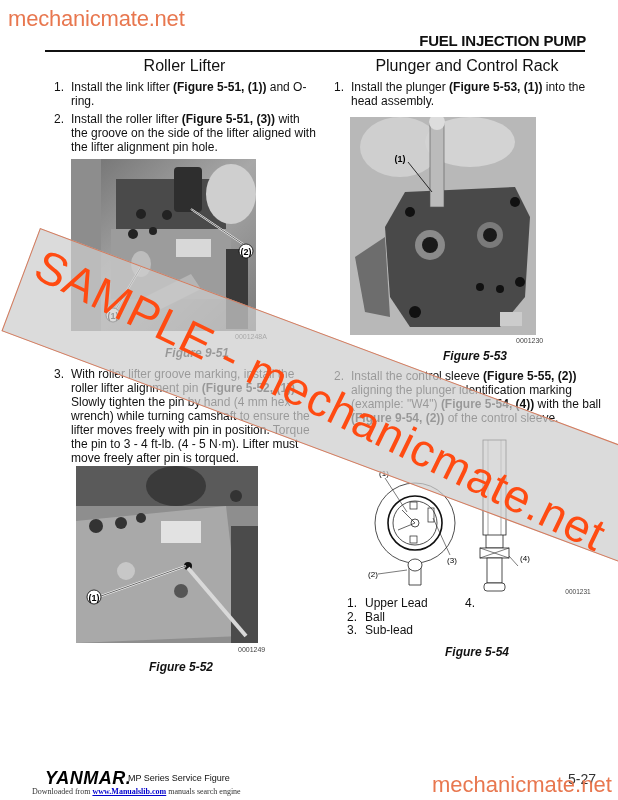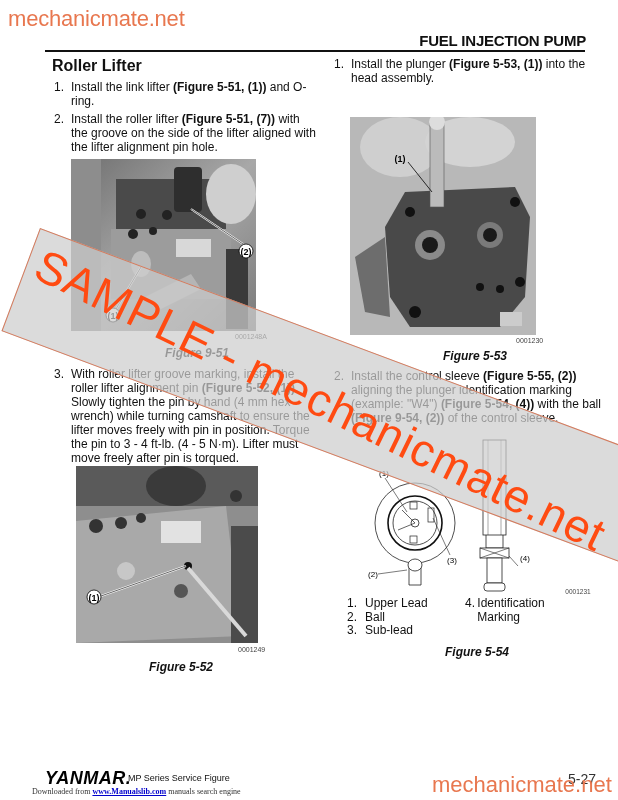--- a/index.html
+++ b/index.html
@@ -7,21 +7,21 @@
   body { position: relative; font-family: "Liberation Sans", sans-serif; color: #111; }
 
   .wm-top { position: absolute; left: 8px; top: 6px; font-size: 22px; color: #e8774f; letter-spacing: -0.2px; }
   .running-head { position: absolute; right: 32px; top: 32px; font-size: 15px; font-weight: bold; color: #111; letter-spacing: -0.2px; }
   .head-rule { position: absolute; left: 45px; top: 50px; width: 540px; height: 2px; background: #111; }
 
   .col { position: absolute; top: 57px; }
   .col-left { left: 52px; width: 265px; }
   .col-right { left: 332px; width: 270px; }
 
-  .section-title { font-size: 16px; font-weight: bold; margin-bottom: 5px; }
+  .section-title { font-size: 16px; font-weight: normal; margin-bottom: 5px; text-align: center; }
   .step { display: flex; font-size: 12px; line-height: 14px; margin-bottom: 4px; }
   .step .num { width: 19px; flex: 0 0 19px; padding-left: 2px; }
   .step .txt { flex: 1; }
   .step b { font-weight: bold; }
 
   .photo { position: absolute; background: #8a8a8a; overflow: hidden; }
   .photo-id { position: absolute; font-size: 7px; color: #444; }
   .fig-cap { position: absolute; font-size: 12px; font-weight: bold; font-style: italic; }
 
   .legend { position: absolute; font-size: 12px; line-height: 13.5px; }
@@ -48,21 +48,21 @@
 <div class="head-rule"></div>
 
 <div class="col col-left">
   <div class="section-title">Roller Lifter</div>
   <div class="step">
     <span class="num">1.</span>
     <span class="txt"><span>Install the link lifter </span><b>(Figure 5-51, (1))</b><span> and O-ring.</span></span>
   </div>
   <div class="step">
     <span class="num">2.</span>
-    <span class="txt"><span>Install the roller lifter </span><b>(Figure 5-51, (7))</b><span> with the groove on the side of the lifter aligned with the lifter alignment pin hole.</span></span>
+    <span class="txt"><span>Install the roller lifter </span><b>(Figure 5-51, (3))</b><span> with the groove on the side of the lifter aligned with the lifter alignment pin hole.</span></span>
   </div>
 </div>
 
 <div class="photo" style="left:71px; top:159px; width:185px; height:172px;">
   <svg width="185" height="172" viewBox="0 0 185 172">
     <defs>
       <linearGradient id="g1" x1="0" y1="0" x2="1" y2="1">
         <stop offset="0" stop-color="#6f6f6f"></stop>
           <stop offset="0.5" stop-color="#a8a8a8"></stop>
           <stop offset="1" stop-color="#7a7a7a"></stop>
@@ -121,20 +121,21 @@
     <line x1="110" y1="100" x2="25" y2="130" stroke="#fff" stroke-width="2"></line>
     <line x1="110" y1="100" x2="25" y2="130" stroke="#000" stroke-width="0.6"></line>
     <circle cx="18" cy="131" r="7" fill="#fff" stroke="#000" stroke-width="0.8"></circle>
     <text x="18" y="135" font-size="9" font-weight="bold" text-anchor="middle" font-family="Liberation Sans, sans-serif">(1)</text>
   </svg>
 </div>
 <div class="photo-id" style="left:238px; top:646px;">0001249</div>
 <div class="fig-cap" style="left:140px; top:660px;margin-left:9px;">Figure 5-52</div>
 
 <div class="col col-right">
+  <div class="section-title">Plunger and Control Rack</div>
   <div class="step">
     <span class="num">1.</span>
     <span class="txt"><span>Install the plunger </span><b>(Figure 5-53, (1))</b><span> into the head assembly.</span></span>
   </div>
 </div>
 
 <div class="photo" style="left:350px; top:117px; width:186px; height:218px;">
   <svg width="186" height="218" viewBox="0 0 186 218">
     <rect width="186" height="218" fill="#b8b8b8"></rect>
     <ellipse cx="50" cy="30" rx="40" ry="30" fill="#cfcfcf"></ellipse>
@@ -214,21 +215,20 @@
       <span>Ball</span>
     </div>
   <div class="row">
       <span class="n">3.</span>
       <span>Sub-lead</span>
     </div>
 </div>
 <div class="legend" style="left:465px; top:597px; width:90px;">
   <div class="row">
       <span class="n">4.</span>
-      <span>Identification Marking</span>
     </div>
 </div>
 <div class="fig-cap" style="left:445px; top:645px;">Figure 5-54</div>
 
 <div class="band" style="left:40px; top:228px; width:672px; height:110px; transform: rotate(20.5deg);"></div>
 <div class="band-text">SAMPLE - mechanicmate.net</div>
 
 <div class="footer-brand">YANMAR.</div>
 <div class="footer-manual">MP Series Service Figure</div>
 <div class="page-num">5-27</div>

